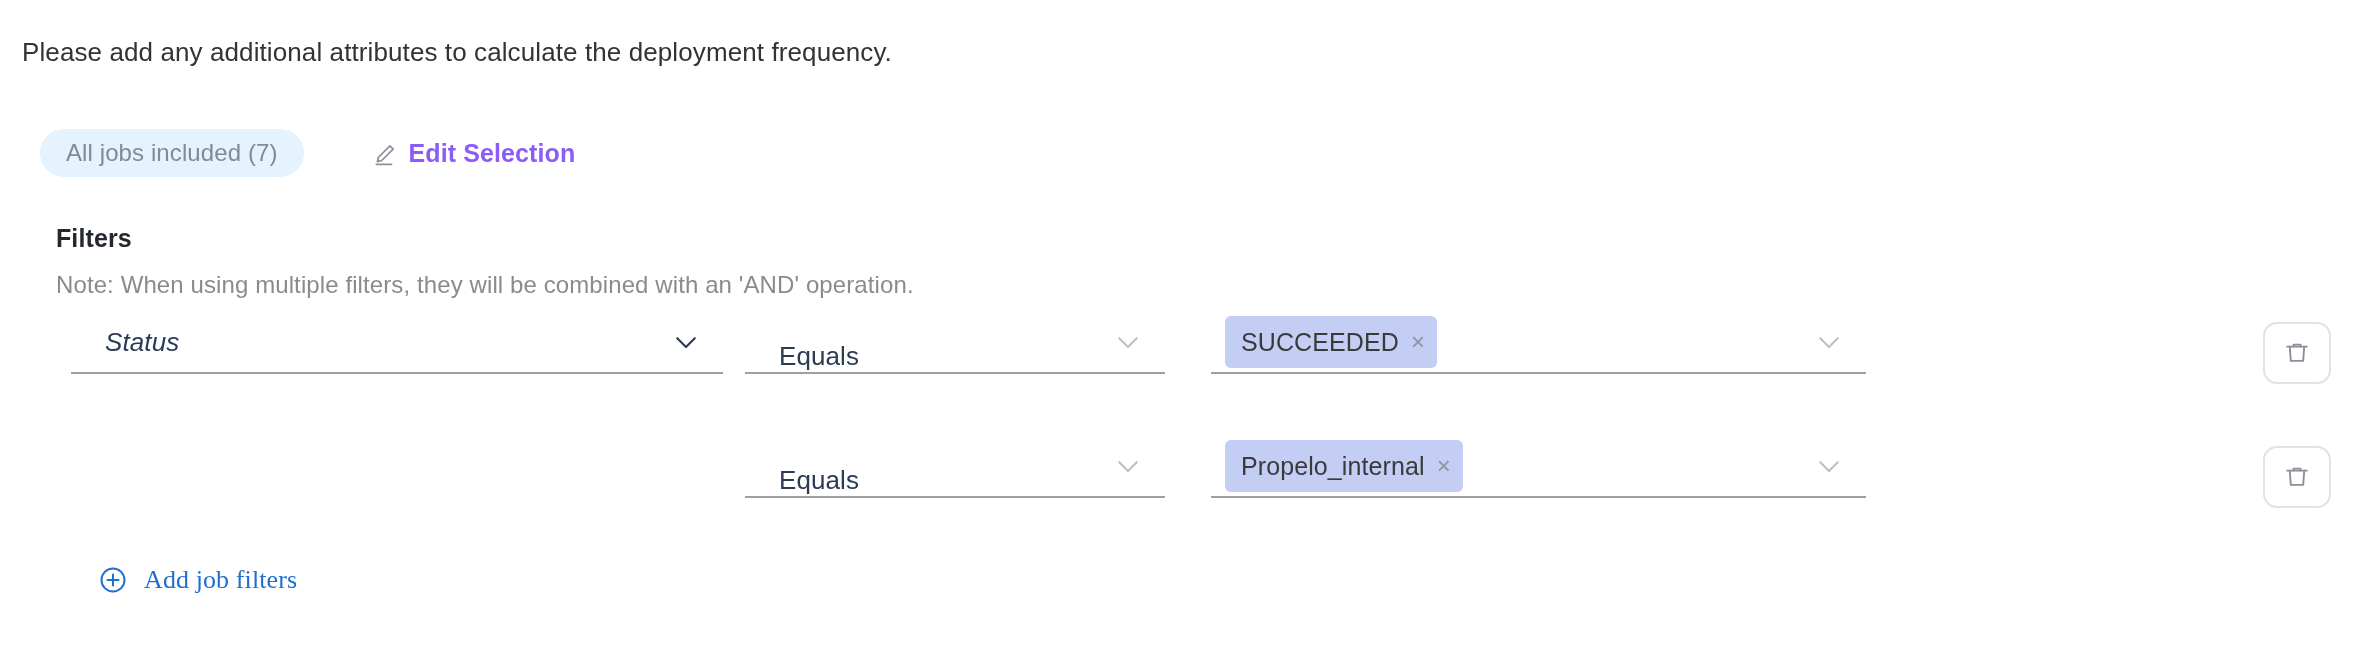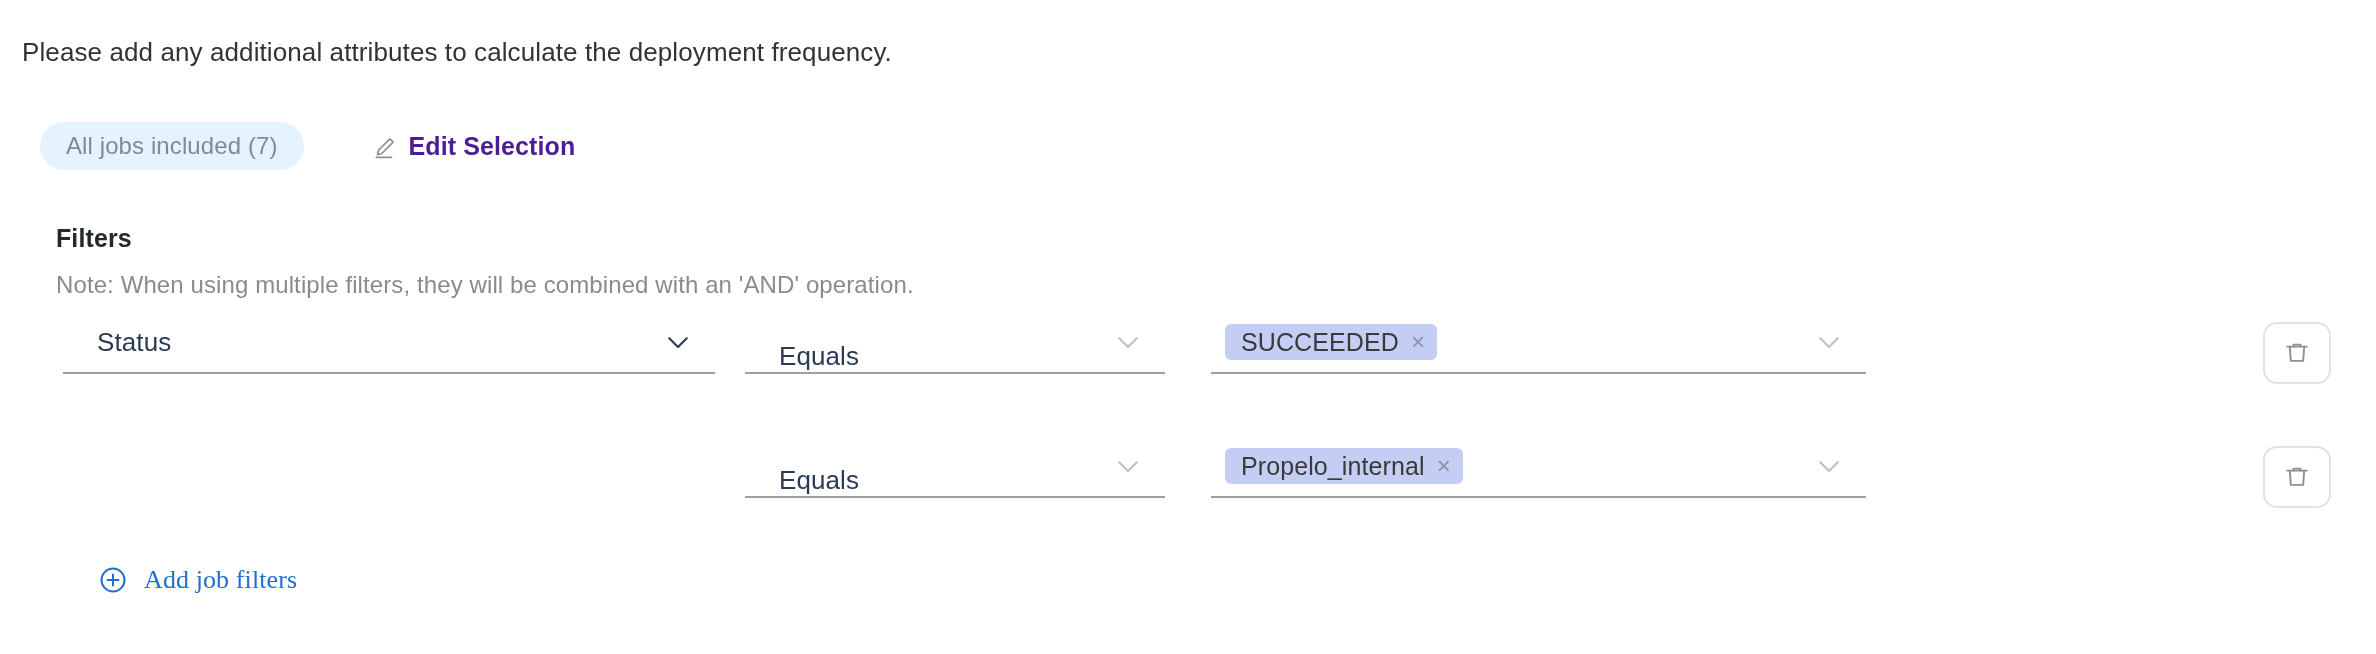--- a/index.html
+++ b/index.html
@@ -30,21 +30,21 @@
     line-height: 32px;
     color: #333333;
     letter-spacing: 0.1px;
     white-space: nowrap;
   }
 
   
   .selection-row {
     position: absolute;
     left: 40px;
-    top: 122px;
+    top: 129px;
     height: 48px;
     display: flex;
     align-items: center;
   }
   .jobs-pill {
     display: inline-flex;
     align-items: center;
     height: 48px;
     padding: 0 26px;
     border-radius: 24px;
@@ -66,21 +66,21 @@
     height: 26px;
     display: inline-block;
     margin-right: 11px;
     color: #8a8f98;
     position: relative;
     top: 1px;
   }
   .pencil-icon svg { display: block; }
   .edit-selection-label {
     font-size: 25px;
-    color: #4c1d95;
+    color: #8b5cf6;
     font-weight: 600;
     letter-spacing: 0.1px;
   }
 
   
   .filters-heading {
     position: absolute;
     left: 56px;
     top: 202px;
     font-size: 25px;
@@ -113,22 +113,23 @@
     position: absolute;
     top: 0;
     height: 62px;
     border-bottom: 2px solid #9aa0a6;
     display: flex;
     align-items: center;
     box-sizing: border-box;
     cursor: pointer;
   }
   .field.attr {
-    left: 63px;
+    left: 71px;
     width: 652px;
+    font-style: italic;
   }
   .field.op {
     left: 745px;
     width: 420px;
     align-items: flex-end;
   }
   .field.val {
     left: 1211px;
     width: 655px;
   }
@@ -151,21 +152,21 @@
     display: block;
   }
   .chev svg { display: block; }
   .chev.dark { color: #2b3a55; }
   .chev.light { color: #bdc1c6; }
 
   
   .chip {
     display: inline-flex;
     align-items: center;
-    height: 36px;
+    height: 52px;
     margin-left: 14px;
     padding: 0 12px 0 16px;
     border-radius: 6px;
     background: #c4cdf4;
     color: #3a3a3a;
     font-size: 25px;
     letter-spacing: 0.1px;
     white-space: nowrap;
   }
   .chip-remove {

